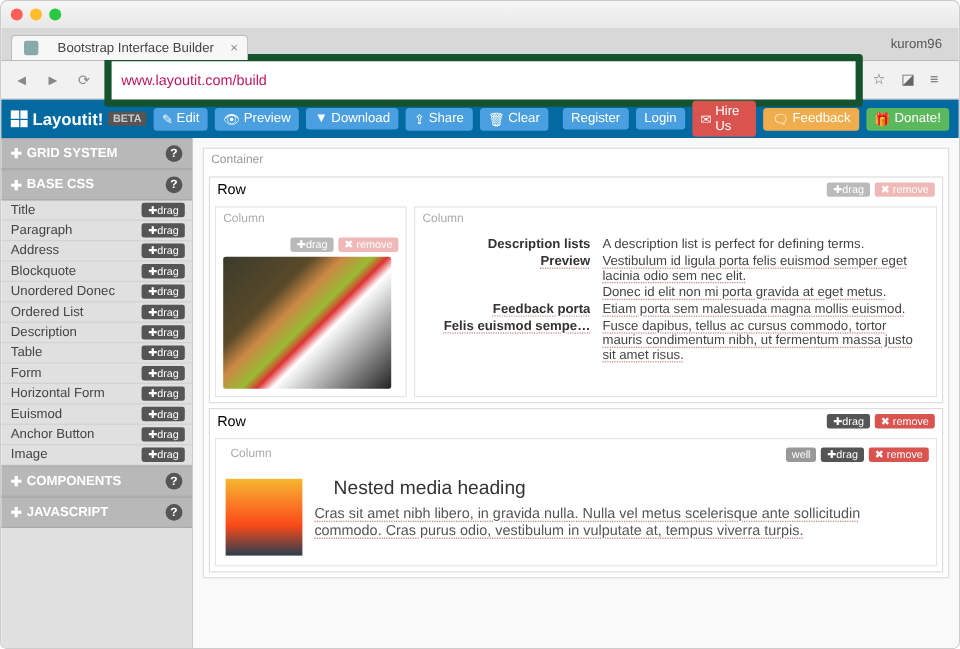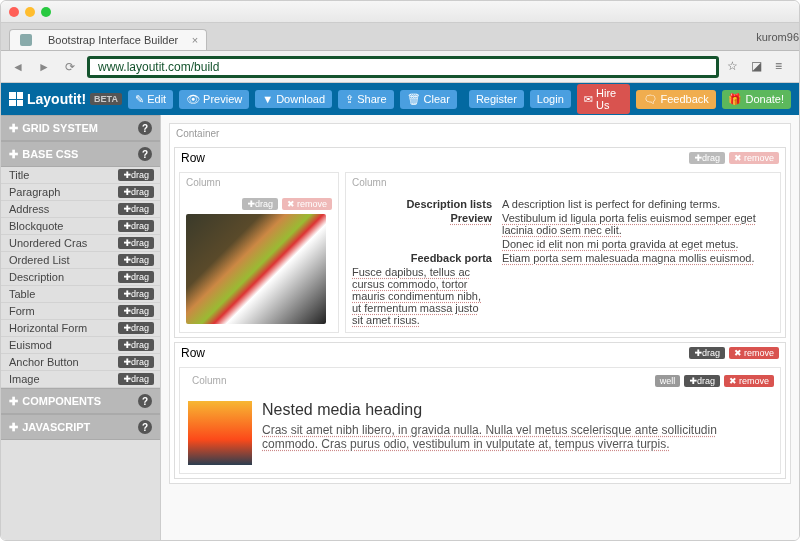--- a/index.html
+++ b/index.html
@@ -5,24 +5,24 @@
 * { box-sizing: border-box; margin: 0; padding: 0; }
 body { font-family: "Helvetica Neue", Arial, sans-serif; font-size: 12px; background: #fff; width: 800px; height: 541px; overflow: hidden; border: 1px solid #ccc; border-radius: 6px; }
 .titlebar { height: 22px; background: linear-gradient(#f6f6f6,#e8e8e8); border-bottom: 1px solid #ccc; display: flex; align-items: center; padding: 0 8px; border-radius: 6px 6px 0 0; }
 .dots { display: flex; gap: 6px; }
 .dot { width: 10px; height: 10px; border-radius: 50%; }
 .dot.r { background:#ff5f57; } .dot.y { background:#ffbd2e; } .dot.g { background:#28c940; }
 .tabbar { height: 28px; background:#d8d8d8; border-bottom:1px solid #bbb; display:flex; align-items:flex-end; padding-left:8px; }
 .tab { background:#f7f7f7; border:1px solid #bbb; border-bottom:none; border-radius:4px 4px 0 0; padding:4px 28px 4px 10px; font-size:11px; color:#444; position:relative; display:flex; align-items:center; gap:16px; }
 .favicon { width:12px; height:12px; background:#8aa; border-radius:2px; }
 .tab .x { position:absolute; right:8px; color:#888; }
-.userbadge { margin-left:auto; margin-right:0; font-size:11px; color:#555; align-self:center; }
+.userbadge { margin-left:auto; margin-right:14px; font-size:11px; color:#555; align-self:center; }
 .urlbar { height:32px; background:#f1f1f1; border-bottom:1px solid #ccc; display:flex; align-items:center; padding:0 8px; gap:8px; }
 .navbtn { width:18px; height:18px; color:#888; display:flex; align-items:center; justify-content:center; }
-.urlinput { flex:1; background:#fff; border:3px solid #14532d; border-radius:3px; height:22px; padding:0 8px; font-size:12px; color:#14532d; }
+.urlinput { flex:1; background:#fff; border:6px solid #14532d; border-radius:3px; height:22px; padding:16px 8px; font-size:12px; color:#be185d; }
 .uricon { width:16px; height:16px; color:#666; }
 .appbar { height:32px; background:#0369a1; display:flex; align-items:center; padding:0 8px; gap:6px; color:#fff; }
 .brand { font-weight:bold; font-size:14px; display:flex; align-items:center; gap:4px; }
 .brandgrid { width:14px; height:14px; display:grid; grid-template-columns:1fr 1fr; grid-template-rows:1fr 1fr; gap:1px; }
 .brandgrid span { background:#fff; }
 .badge { font-size:9px; background:#555; color:#ccc; padding:1px 4px; border-radius:2px; }
 .btn { font-size:11px; color:#fff; padding:3px 7px; border-radius:3px; display:inline-flex; align-items:center; gap:3px; cursor:pointer; }
 .btn.blue { background:#4a9fe0; }
 .btn.red { background:#d9534f; }
 .btn.orange { background:#f0ad4e; }
@@ -49,21 +49,21 @@
 .col .lbl { font-size:10px; color:#aaa; padding:4px 6px; }
 .col1 { flex:0 0 160px; }
 .colbody { padding:6px; }
 .thumb { width:140px; height:110px; background:linear-gradient(135deg,#3a3a2a 0%, #5a4a2a 30%, #c84 40%, #9b3 50%, #d33 55%, #fff 60%, #222 100%); border-radius:2px; }
 .dl { display:grid; grid-template-columns:140px 1fr; gap:2px 10px; font-size:11px; color:#333; }
 .dl dt { text-align:right; font-weight:bold; white-space:nowrap; overflow:hidden; text-overflow:ellipsis; }
 .dl dd { color:#444; }
 .underl { text-decoration: underline dotted #c88; text-underline-offset:2px; }
 .media { display:flex; gap:10px; padding:8px; align-items:flex-start; }
 .mediaimg { width:64px; height:64px; background:linear-gradient(#f7b733,#fc4a1a 60%, #2c3e50); flex-shrink:0; }
-.mediabody h4 { font-size:16px; font-weight:500; color:#333; margin-bottom:4px; }
+.mediabody h4 { font-size:16px; font-weight:500; color:#333; margin-bottom:4px;margin-left:16px; }
 .mediabody p { font-size:12px; color:#555; }
 </style>
 </head>
 <body>
 
 <div class="titlebar">
   <div class="dots">
     <div class="dot r"></div>
     <div class="dot y"></div>
     <div class="dot g"></div>
@@ -160,21 +160,21 @@
         </div>
         <div class="sideitem">
           <span>Address</span>
           <span class="dragbadge">✚drag</span>
         </div>
         <div class="sideitem">
           <span>Blockquote</span>
           <span class="dragbadge">✚drag</span>
         </div>
         <div class="sideitem">
-          <span>Unordered Cras</span>
+          <span>Unordered Donec</span>
           <span class="dragbadge">✚drag</span>
         </div>
         <div class="sideitem">
           <span>Ordered List</span>
           <span class="dragbadge">✚drag</span>
         </div>
         <div class="sideitem">
           <span>Description</span>
           <span class="dragbadge">✚drag</span>
         </div>
@@ -243,20 +243,21 @@
             <div class="colbody">
               <dl class="dl">
                 <dt>Description lists</dt>
                   <dd>A description list is perfect for defining terms.</dd>
                 <dt class="underl">Preview</dt>
                   <dd><span class="underl">Vestibulum id ligula porta felis euismod semper eget lacinia odio sem nec elit.</span></dd>
                 <dt></dt>
                   <dd><span class="underl">Donec id elit non mi porta gravida at eget metus.</span></dd>
                 <dt class="underl">Feedback porta</dt>
                   <dd><span class="underl">Etiam porta sem malesuada magna mollis euismod.</span></dd>
+                <dt class="underl">Felis euismod sempe…</dt>
                   <dd><span class="underl">Fusce dapibus, tellus ac cursus commodo, tortor mauris condimentum nibh, ut fermentum massa justo sit amet risus.</span></dd>
               </dl>
             </div>
           </div>
         </div>
       </div>
 
       <div class="box" style="margin:4px;">
         <div class="boxhdr">
           <span class="lbl">Row</span>

